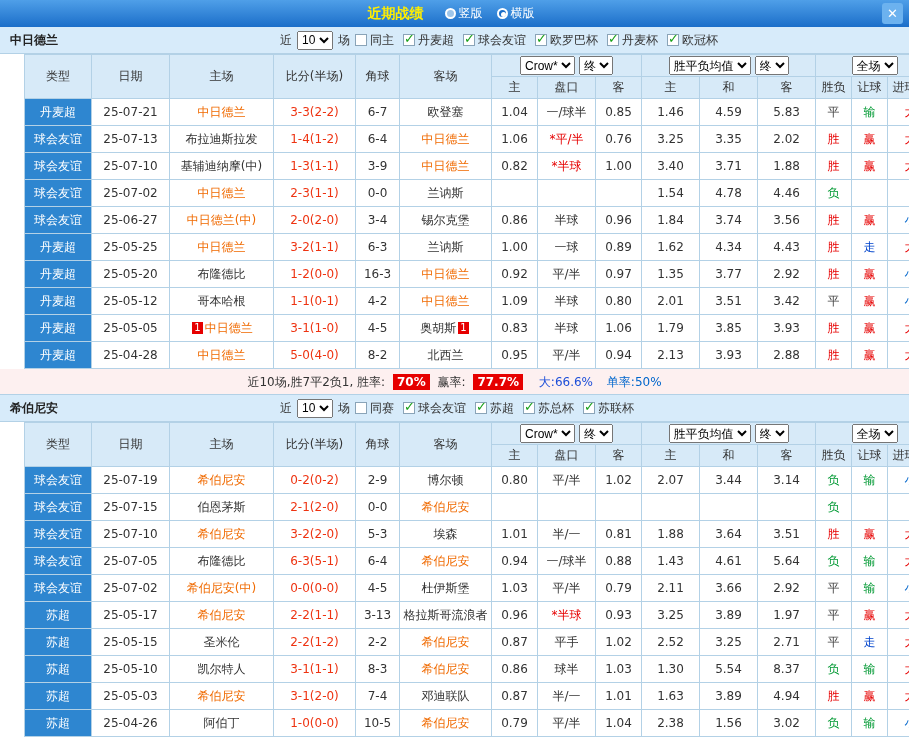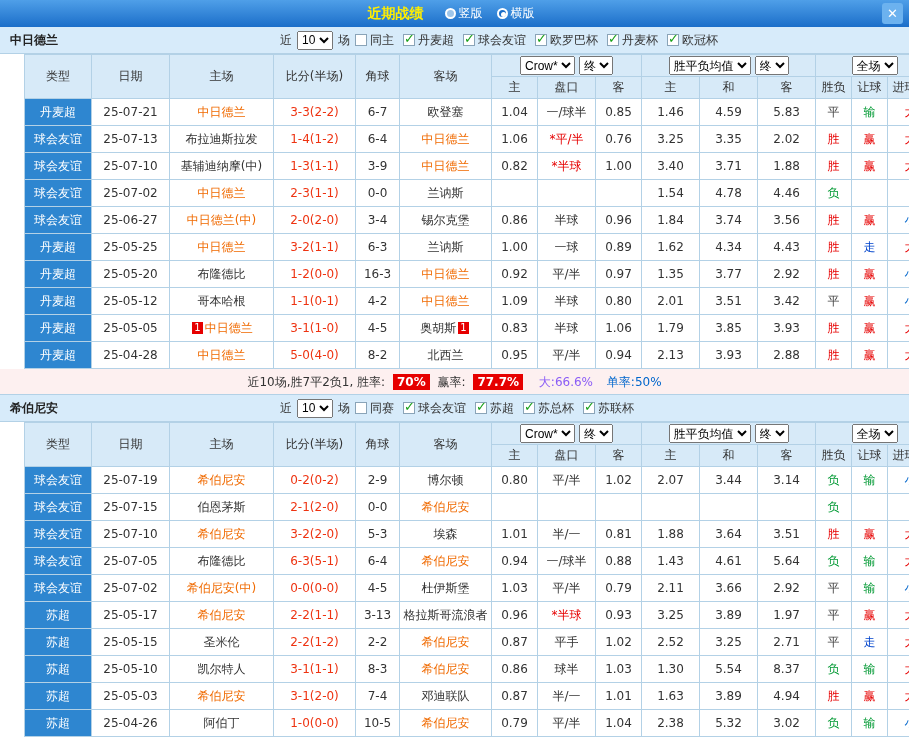--- a/index.html
+++ b/index.html
@@ -68,21 +68,21 @@
     display: inline-block; background: #e60000; color: #fff; font-size: 10px;
     line-height: 12px; padding: 0 2px; margin: 0 2px; vertical-align: 1px;
   }
 
   
   .summary {
     height: 26px; line-height: 26px; text-align: center; background: #fdf0f0;
     border-bottom: 1px solid #b3d1e6; color: #333;
   }
   .pct-badge { background: #e60000; color: #fff; padding: 1px 4px; margin: 0 4px; font-weight: bold; }
-  .big-rate { color: #8b5cf6; margin-left: 8px; }
+  .big-rate { color: #1d4ed8; margin-left: 8px; }
   .single-rate { color: #0066cc; margin-left: 10px; }
 </style>
 </head>
 <body>
 
 <div class="app">
 
   <div class="titlebar">
     <span class="title">近期战绩</span>
     <span class="radio-opt">
@@ -598,21 +598,21 @@
             <td class="type-cell">苏超</td>
             <td>25-04-26</td>
             <td><span class="team">阿伯丁</span></td>
             <td class="score-cell">1-0(0-0)</td>
             <td>10-5</td>
             <td><span class="focus">希伯尼安</span></td>
             <td>0.79</td>
             <td>平/半</td>
             <td>1.04</td>
             <td>2.38</td>
-            <td>5.32</td>
+            <td>1.56</td>
             <td>3.02</td>
             <td style="color: rgb(0, 153, 51);">负</td>
             <td style="color: rgb(0, 153, 51);">输</td>
             <td style="color: rgb(0, 102, 204);">小</td>
           </tr>
         </tbody>
     </table>
   </div>
 
 </div>

